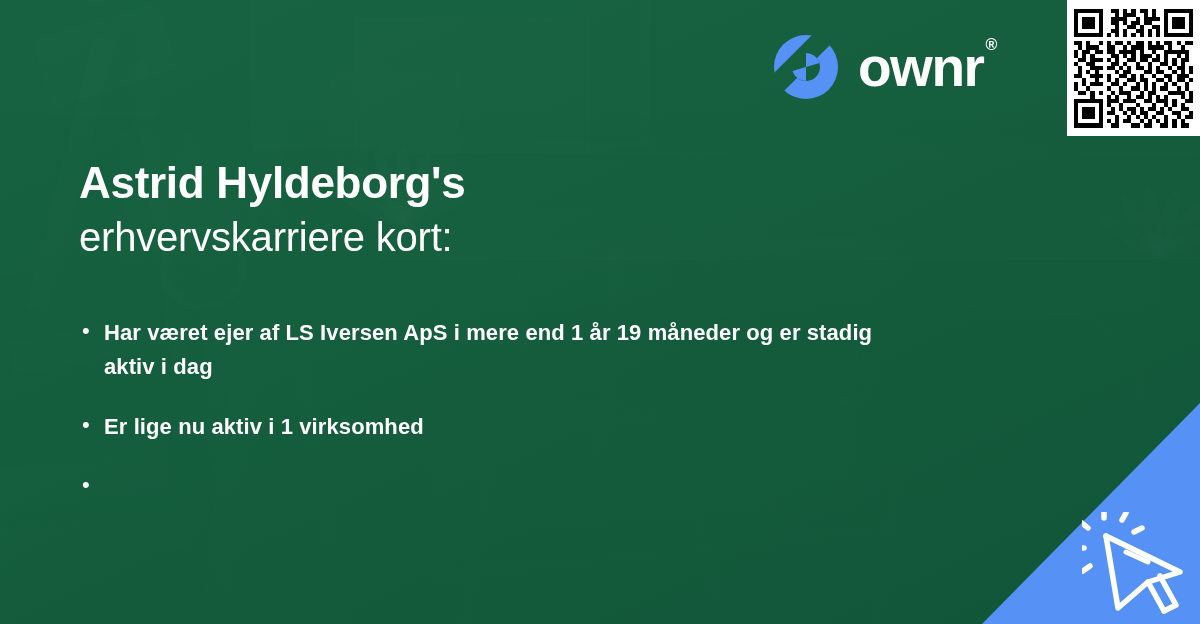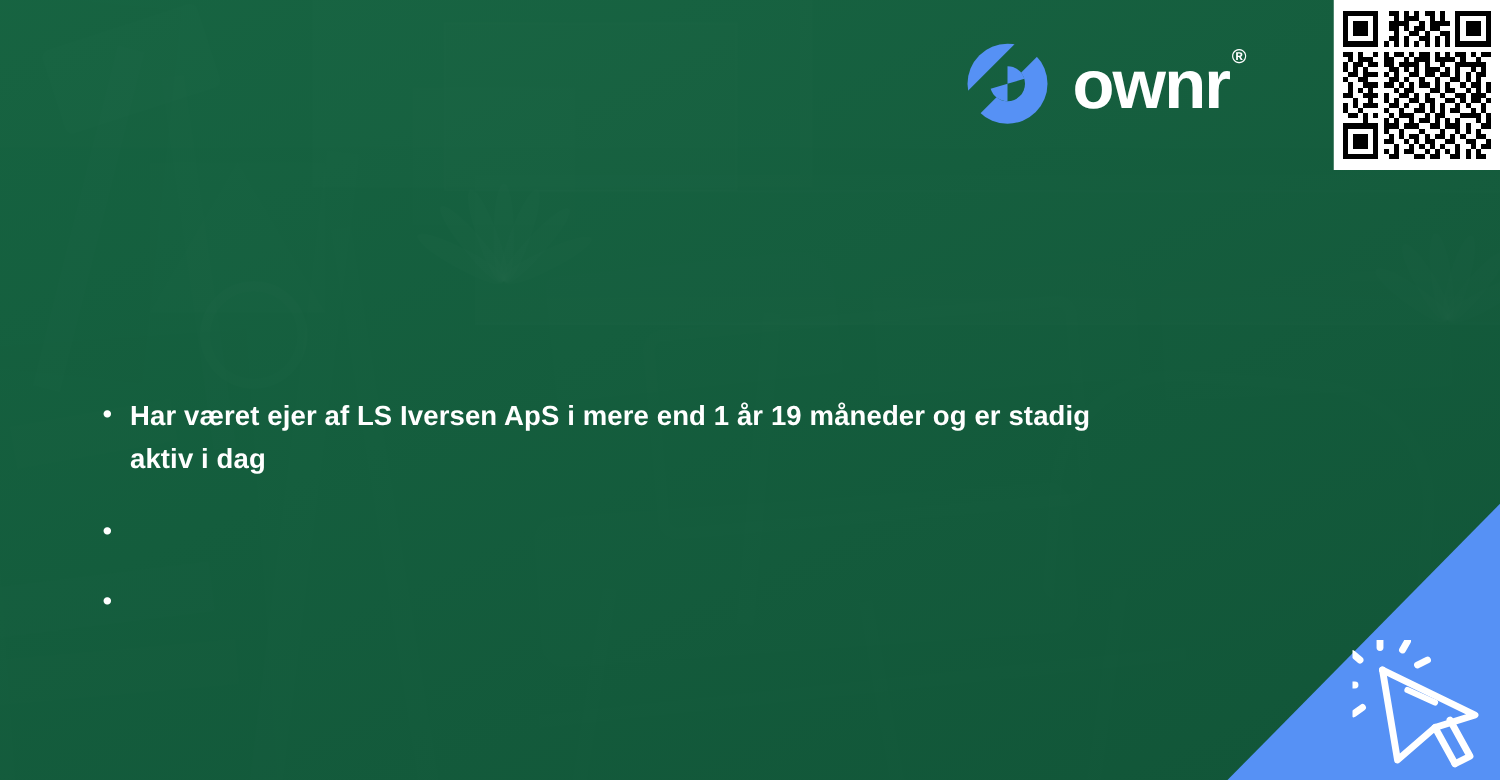--- a/index.html
+++ b/index.html
@@ -573,28 +573,31 @@
         <rect x="9" y="28" width="2" height="1"></rect>
           <rect x="14" y="28" width="2" height="1"></rect>
         <rect x="17" y="28" width="1" height="1"></rect>
           <rect x="21" y="28" width="2" height="1"></rect>
         <rect x="27" y="28" width="1" height="1"></rect>
       </g>
     </svg>
   </div>
 
   <div class="headline">
+    <div class="line1">Astrid Hyldeborg's</div>
+    <div class="line2">erhvervskarriere kort:</div>
   </div>
 
   <div class="facts">
     <div class="fact-row">
       <span class="fact-bullet">•</span>
       <span class="fact-text">Har været ejer af LS Iversen ApS i mere end 1 år 19 måneder og er stadig aktiv i dag</span>
     </div>
     <div class="fact-row">
       <span class="fact-bullet">•</span>
+      <span class="fact-text">Er lige nu aktiv i 1 virksomhed</span>
     </div>
     <div class="fact-row">
       <span class="fact-bullet">•</span>
     </div>
   </div>
 
 </div>
 
 </body></html>

